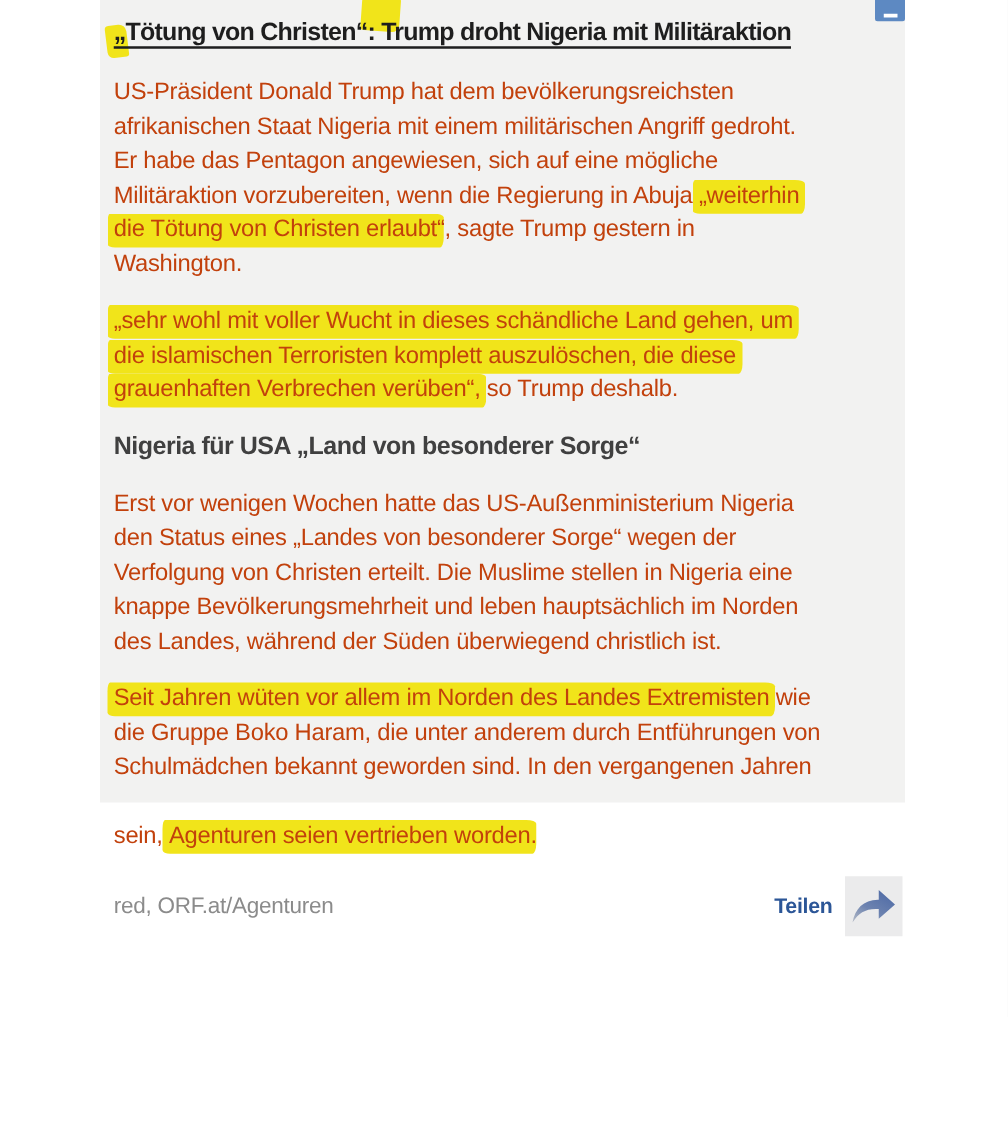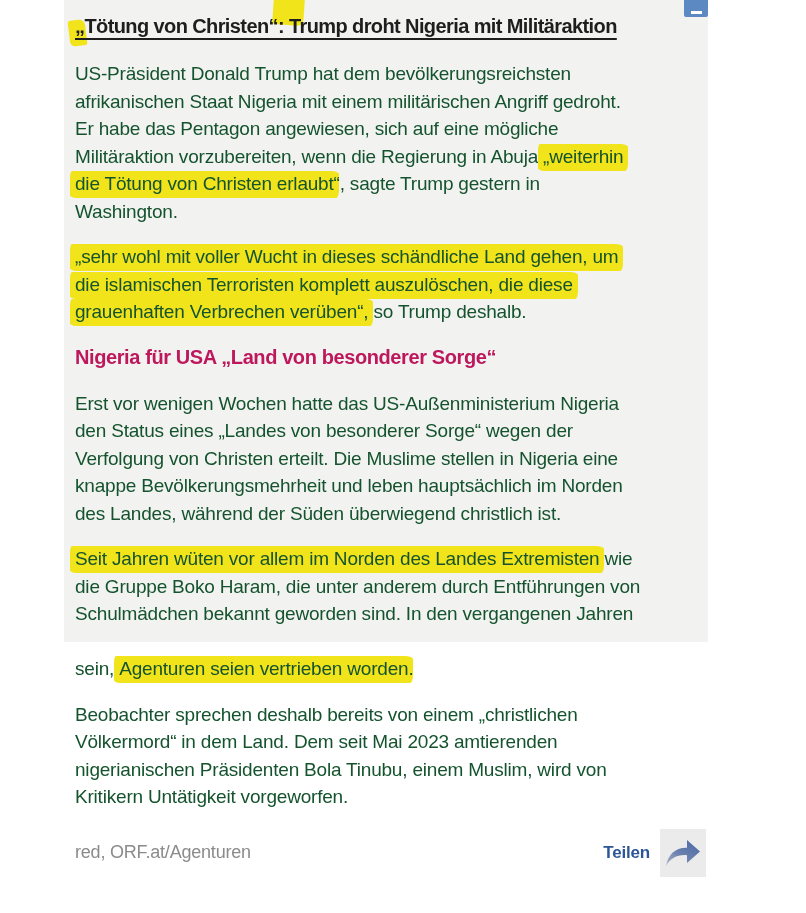--- a/index.html
+++ b/index.html
@@ -6,21 +6,21 @@
     margin: 0;
     padding: 0;
     width: 806px;
     height: 913px;
     background: #ffffff;
     font-family: "Liberation Sans", "DejaVu Sans", sans-serif;
     overflow: hidden;
   }
   .article-card {
     position: absolute;
-    left: 64px;
+    left: 80px;
     top: 0;
     width: 644px;
     height: 642px;
     background: #f2f2f1;
     box-sizing: border-box;
     padding: 10px 16px 0 11px;
   }
   
   .collapse-btn {
     position: absolute;
@@ -65,30 +65,30 @@
     pointer-events: none;
   }
   .stray-mark.m1 { left: -6px; top: 10px; width: 17px; height: 26px; transform: rotate(-7deg); border-radius: 3px 6px 2px 5px; }
   .stray-mark.m2 { left: 198px; top: -12px; width: 31px; height: 27px; transform: rotate(4deg); border-radius: 4px 2px 6px 3px; }
   
   .article-body p {
     margin: 0 0 18px 0;
     font-size: 19px;
     line-height: 27.5px;
     letter-spacing: -0.2px;
-    color: #14532d;
+    color: #c2410c;
     white-space: pre-line;
   }
   .article-body h2 {
     margin: 7px 0 19px 0;
     font-size: 20px;
     line-height: 27px;
     font-weight: 700;
     letter-spacing: -0.4px;
-    color: #be185d;
+    color: #404040;
     white-space: pre-line;
   }
   mark.hl {
     background: #f1e41a;
     color: inherit;
     padding: 2px 5px 4px 5px;
     margin: -2px -5px -4px -5px;
     border-radius: 2px 8px 3px 6px / 7px 3px 8px 3px;
     -webkit-box-decoration-break: clone;
     box-decoration-break: clone;
@@ -154,24 +154,20 @@
       <p><span>Erst vor wenigen Wochen hatte das US-Außenministerium Nigeria
 den Status eines „Landes von besonderer Sorge“ wegen der
 Verfolgung von Christen erteilt. Die Muslime stellen in Nigeria eine
 knappe Bevölkerungsmehrheit und leben hauptsächlich im Norden
 des Landes, während der Süden überwiegend christlich ist.</span></p>
       <p><mark class="hl">Seit Jahren wüten vor allem im Norden des Landes Extremisten</mark><span> wie
 die Gruppe Boko Haram, die unter anderem durch Entführungen von
 Schulmädchen bekannt geworden sind. In den vergangenen Jahren
 </span><span>
 sein, </span><mark class="hl">Agenturen seien vertrieben worden</mark><span>.</span></p>
-      <p><span>Beobachter sprechen deshalb bereits von einem „christlichen
-Völkermord“ in dem Land. Dem seit Mai 2023 amtierenden
-nigerianischen Präsidenten Bola Tinubu, einem Muslim, wird von
-Kritikern Untätigkeit vorgeworfen.</span></p>
     </div>
 
   <div class="article-footer">
     <span class="byline">red, ORF.at/Agenturen</span>
     <div class="share-group">
       <span class="share-label">Teilen</span>
       <button class="share-btn">
         <svg width="38" height="30" viewBox="0 0 38 30" aria-hidden="true">
           <defs>
             <linearGradient id="shareGrad" x1="0" y1="1" x2="0.8" y2="0">

